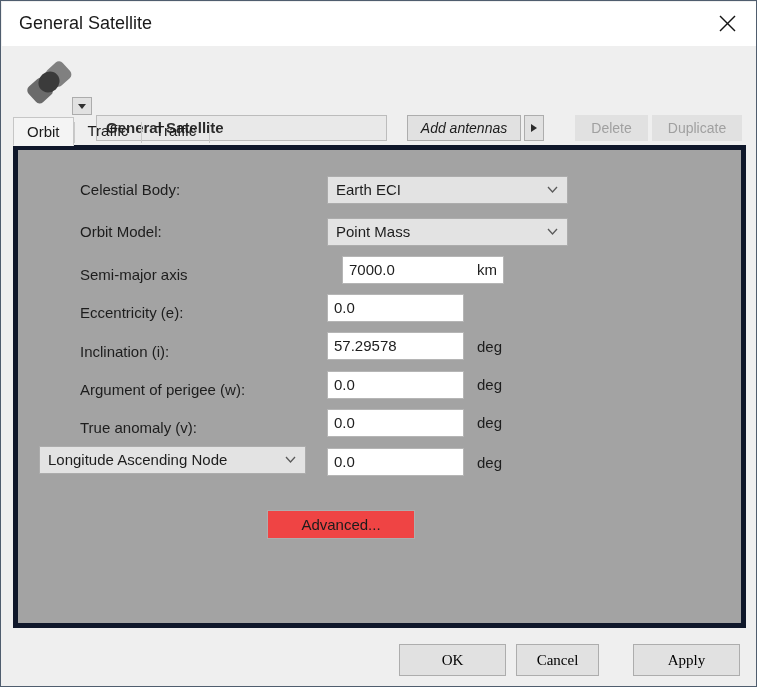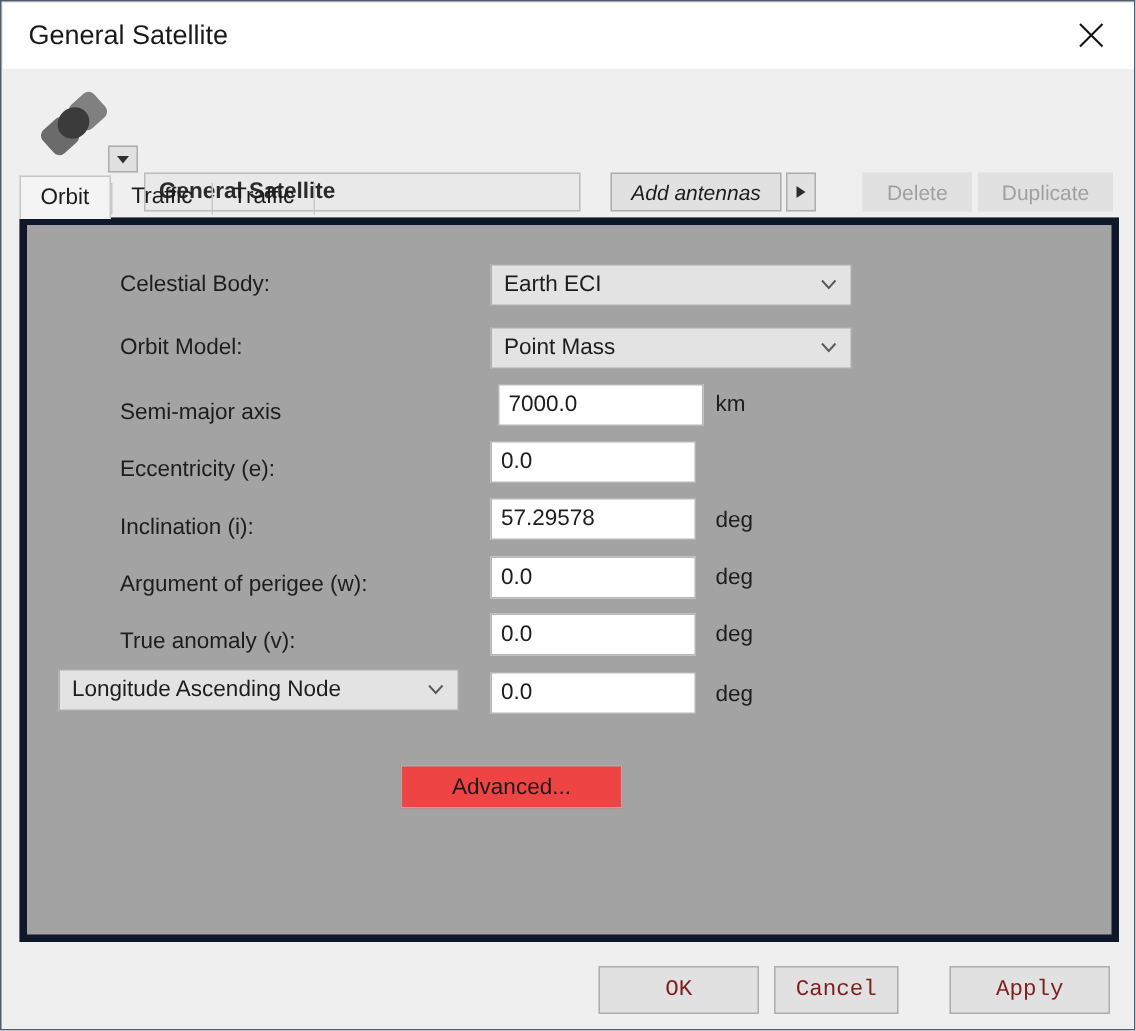--- a/index.html
+++ b/index.html
@@ -291,23 +291,23 @@
   }
 
   
   .footer-btn {
     position: absolute;
     top: 643px;
     height: 32px;
     background: #e1e1e1;
     border: 1px solid #adadad;
     box-sizing: border-box;
-    font-family: Liberation Mono, monospace;
-    font-size: 15px;
-    color: #7f1d1d;
+    font-family: Liberation Serif, serif;
+    font-size: 15px;
+    color: #000000;
     text-align: center;
     line-height: 30px;
     cursor: default;
     white-space: nowrap;
     user-select: none;
   }
   .btn-ok     { left: 398px; width: 107px; }
   .btn-cancel { left: 515px; width: 83px; }
   .btn-apply  { left: 632px; width: 107px; }
 </style>
@@ -379,21 +379,21 @@
     <div class="select" style="left:309px; top:68px; width:241px;">
       <span>Point Mass</span>
       <span class="chev">
         <svg width="11" height="8" viewBox="0 0 11 8">
             <polyline points="1,1 5.5,6 10,1" fill="none" stroke="#5a5a5a" stroke-width="1.3"></polyline>
           </svg>
       </span>
     </div>
 
     <div class="flabel" style="left:62px; top:116px;">Semi-major axis</div>
-    <div class="textbox" style="left:314px; top:106px; width:137px;">7000.0</div>
+    <div class="textbox" style="left:324px; top:106px; width:162px;">7000.0</div>
     <div class="unit" style="left:459px; top:111px;">km</div>
 
     <div class="flabel" style="left:62px; top:154px;">Eccentricity (e):</div>
     <div class="textbox" style="left:309px; top:144px; width:137px;">0.0</div>
 
     <div class="flabel" style="left:62px; top:193px;">Inclination (i):</div>
     <div class="textbox" style="left:309px; top:182px; width:137px;">57.29578</div>
     <div class="unit" style="left:459px; top:188px;">deg</div>
 
     <div class="flabel" style="left:62px; top:231px;">Argument of perigee (w):</div>

